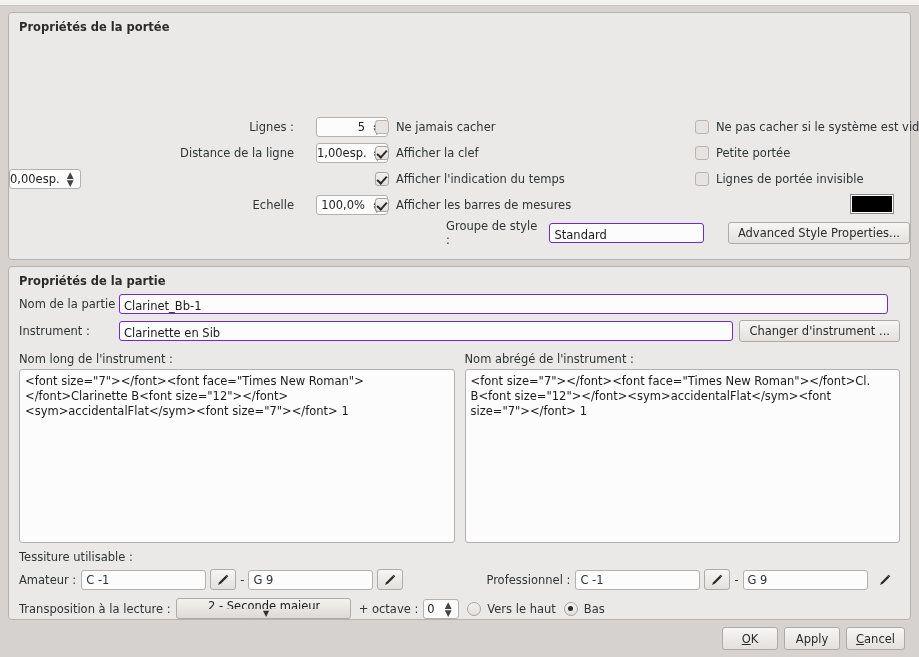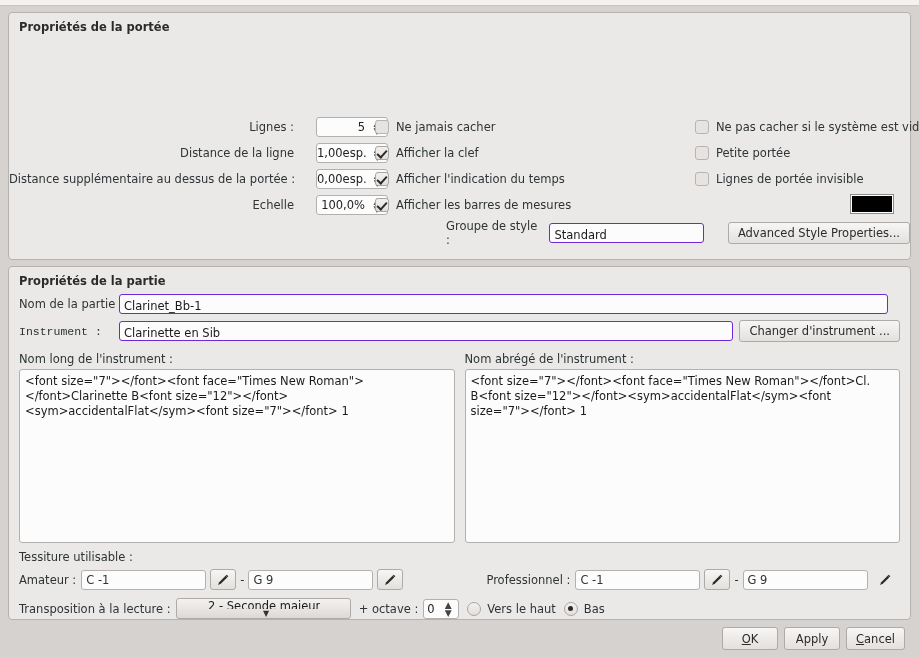--- a/index.html
+++ b/index.html
@@ -344,21 +344,20 @@
           <div class="spin">
             <div class="val">1,00esp.</div>
             <div class="arrows">
                 <span>▲</span>
                 <span>▼</span>
               </div>
           </div>
         </div>
 
         <div class="row">
-          <div class="lbl-right col-a">Distance supplémentaire au dessus de la portée :</div>
           <div class="spin">
             <div class="val">0,00esp.</div>
             <div class="arrows">
                 <span>▲</span>
                 <span>▼</span>
               </div>
           </div>
         </div>
 
         <div class="row">
@@ -442,21 +441,21 @@
     <div class="part-body">
 
       <div class="field-row">
         <div class="lab" style="width:100px;">Nom de la partie :</div>
         <div class="text-input" style="flex:1 1 auto; margin-right:12px;">
           <span>Clarinet_Bb-1</span>
         </div>
       </div>
 
       <div class="field-row">
-        <div class="lab" style="width:100px;font-family:Liberation Mono, monospace;">Instrument :</div>
+        <div class="lab" style="width:100px;">Instrument :</div>
         <div class="text-input" style="flex:1 1 auto;">
           <span>Clarinette en Sib</span>
         </div>
         <div class="btn" style="margin-left:6px;">Changer d'instrument ...</div>
       </div>
 
       <div class="two-cols" style="margin-top:2px;justify-content:flex-end;">
         <div>
           <div class="ta-label">Nom long de l'instrument :</div>
           <div class="ta" style="height:174px; margin-top:3px;">&lt;font size="7"&gt;&lt;/font&gt;&lt;font face="Times New Roman"&gt;&lt;/font&gt;Clarinette B&lt;font size="12"&gt;&lt;/font&gt;&lt;sym&gt;accidentalFlat&lt;/sym&gt;&lt;font size="7"&gt;&lt;/font&gt; 1</div>

